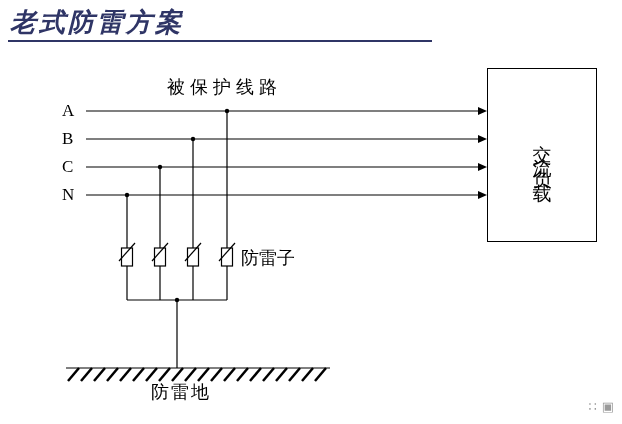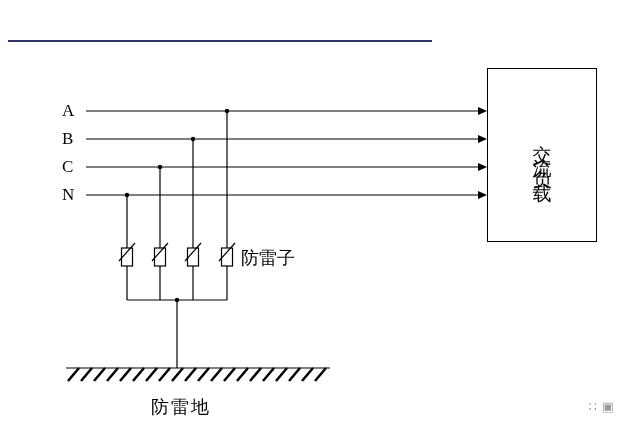--- a/index.html
+++ b/index.html
@@ -37,21 +37,21 @@
     font-family: "Liberation Serif", serif;
     white-space: nowrap;
   }
   .protected-label { left: 167px; top: 75px; font-size: 18px; letter-spacing: 5px; }
   .phase-label { left: 62px; width: 22px; font-size: 17px; }
   .phase-a { top: 101px; }
   .phase-b { top: 129px; }
   .phase-c { top: 157px; }
   .phase-n { top: 185px; }
   .arrester-label { left: 241px; top: 246px; font-size: 18px; text-align: right; }
-  .ground-label { left: 151px; top: 395px; font-size: 18px; letter-spacing: 2px; text-align: right; }
+  .ground-label { left: 151px; top: 380px; font-size: 18px; letter-spacing: 2px; text-align: right; }
   .load-box {
     position: absolute;
     left: 487px;
     top: 68px;
     width: 110px;
     height: 174px;
     border: 1px solid #000000;
     background: #ffffff;
     display: flex;
     align-items: center;
@@ -84,22 +84,24 @@
     font-family: "Liberation Sans", sans-serif;
     font-size: 14px;
   }
   .wm-glyph { font-size: 13px; color: #9a9a9a; }
 </style>
 </head>
 <body>
 
 <div class="slide">
 
+  <div class="slide-title">老式防雷方案</div>
   <div class="title-rule"></div>
 
+  <div class="dlabel protected-label">被保护线路</div>
 
   <div class="dlabel phase-label phase-a">A</div>
   <div class="dlabel phase-label phase-b">B</div>
   <div class="dlabel phase-label phase-c">C</div>
   <div class="dlabel phase-label phase-n">N</div>
 
   <div class="load-box">
     <span class="load-text">交流负载</span>
   </div>
 

